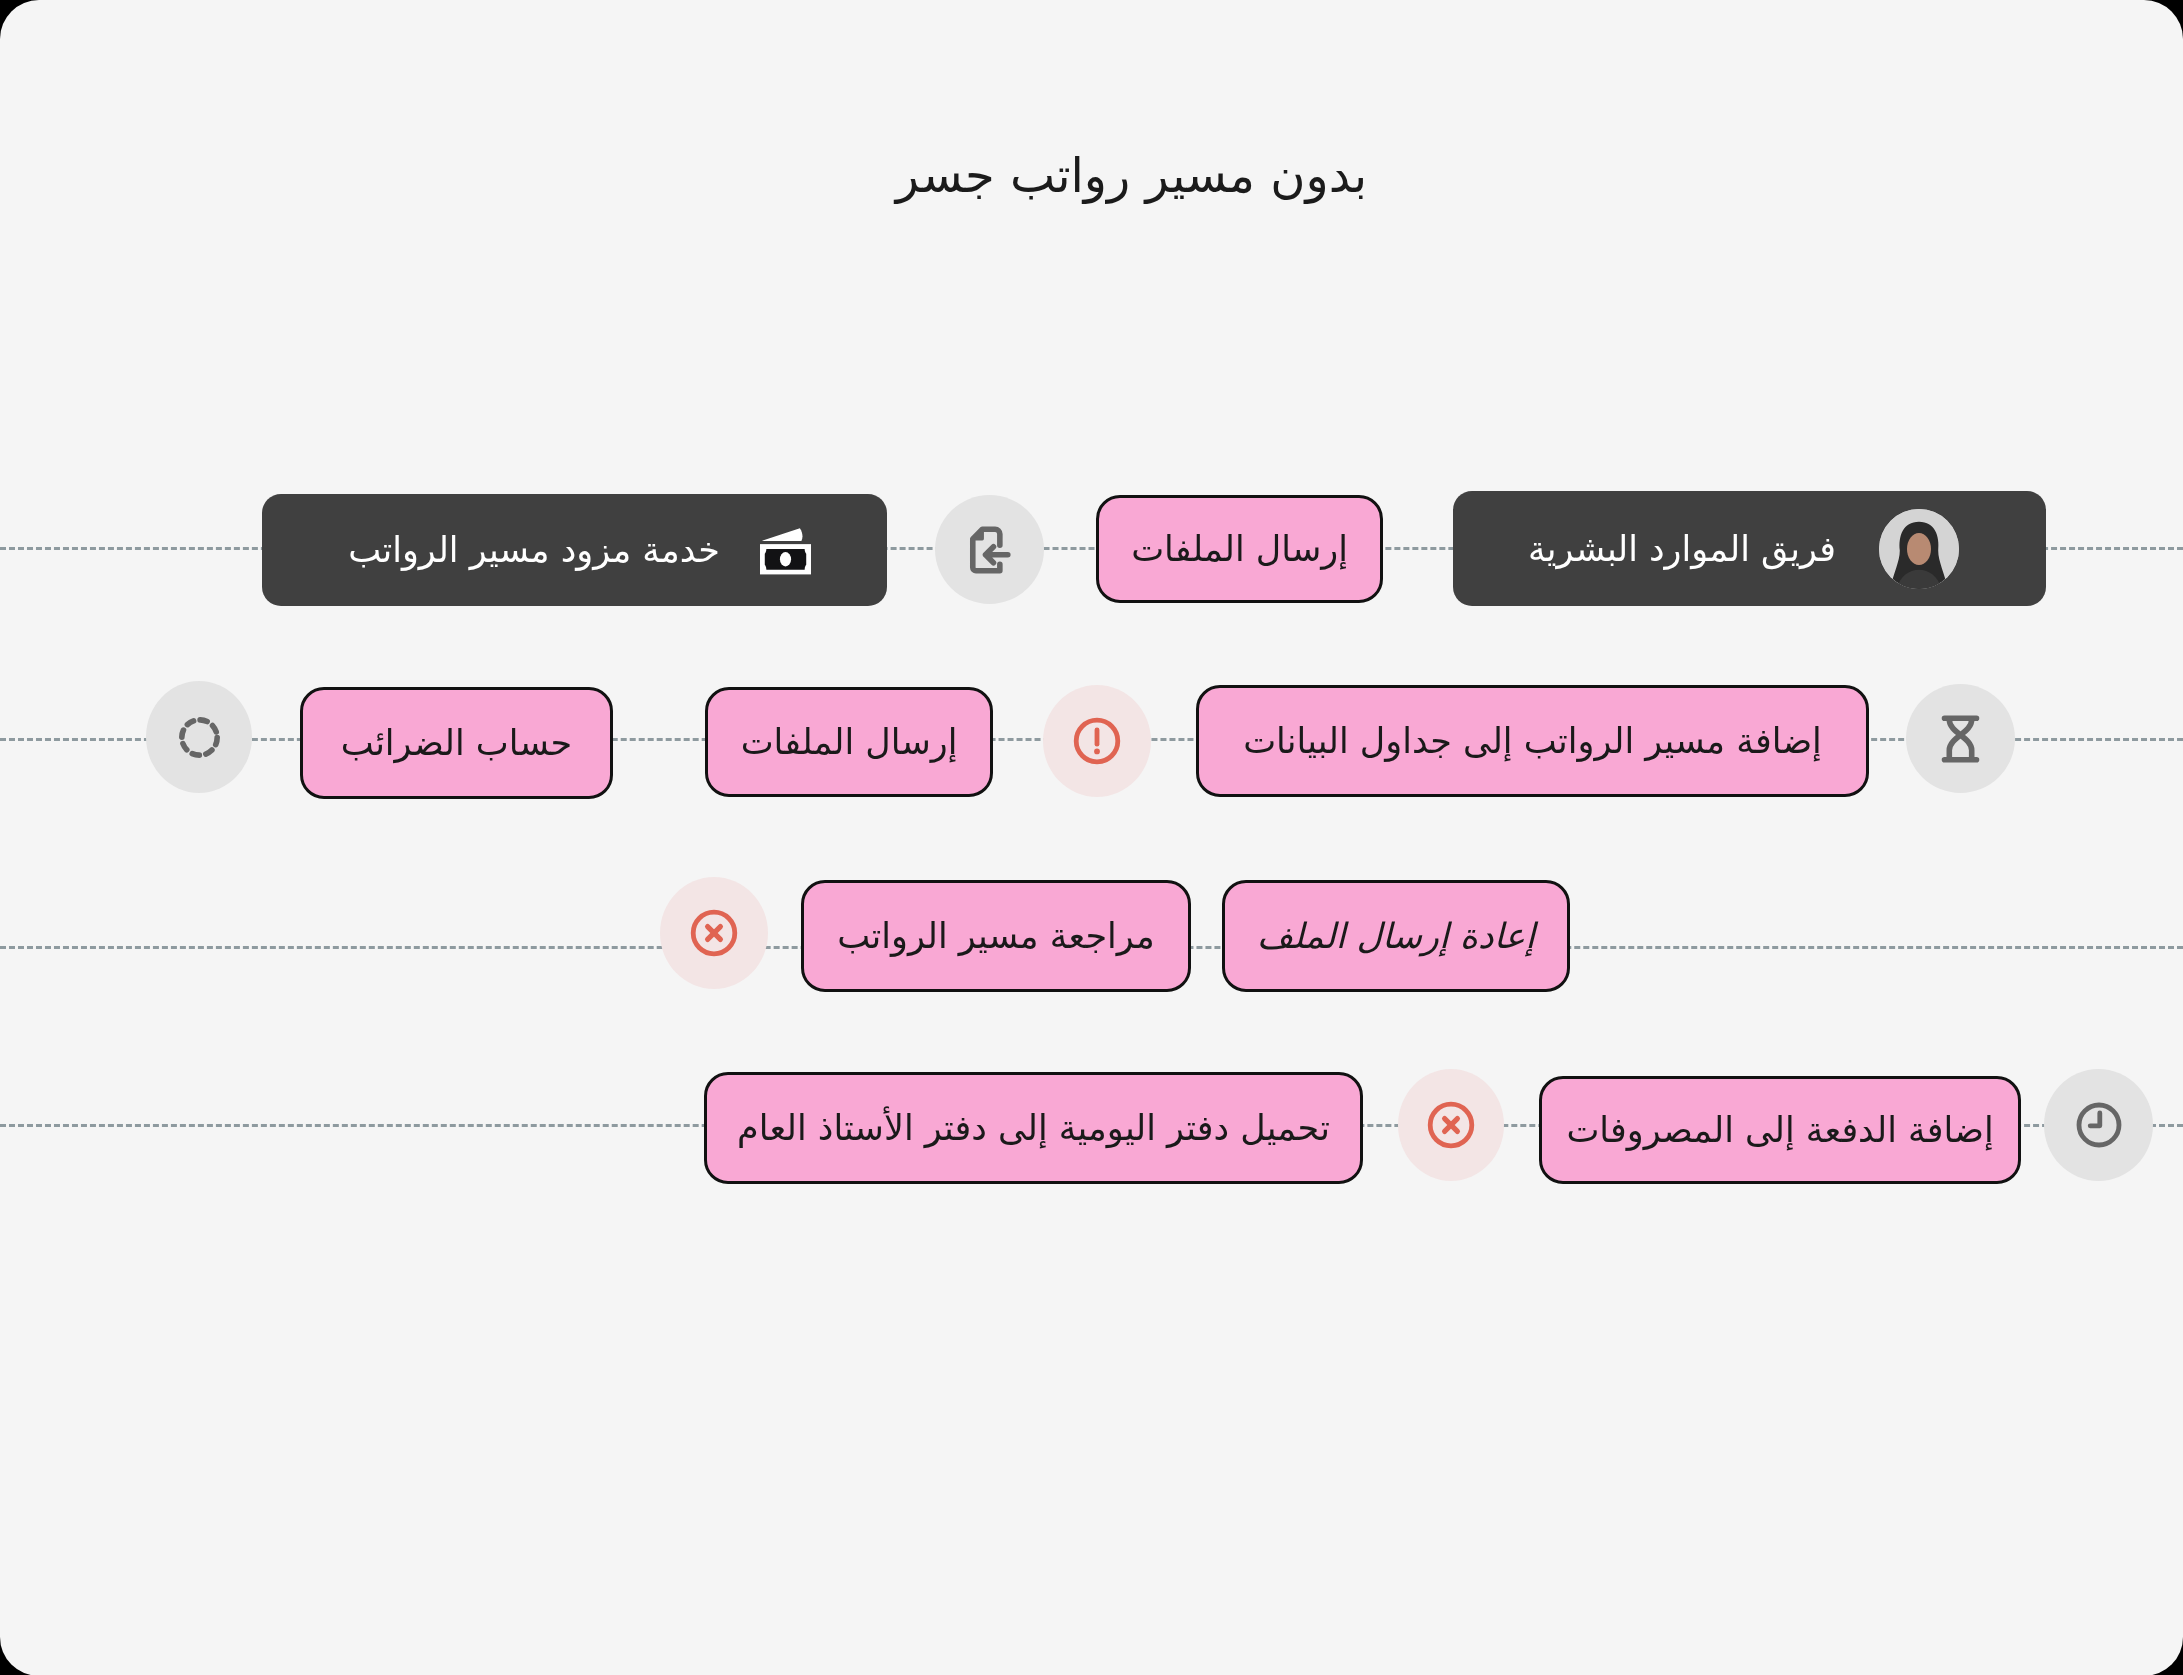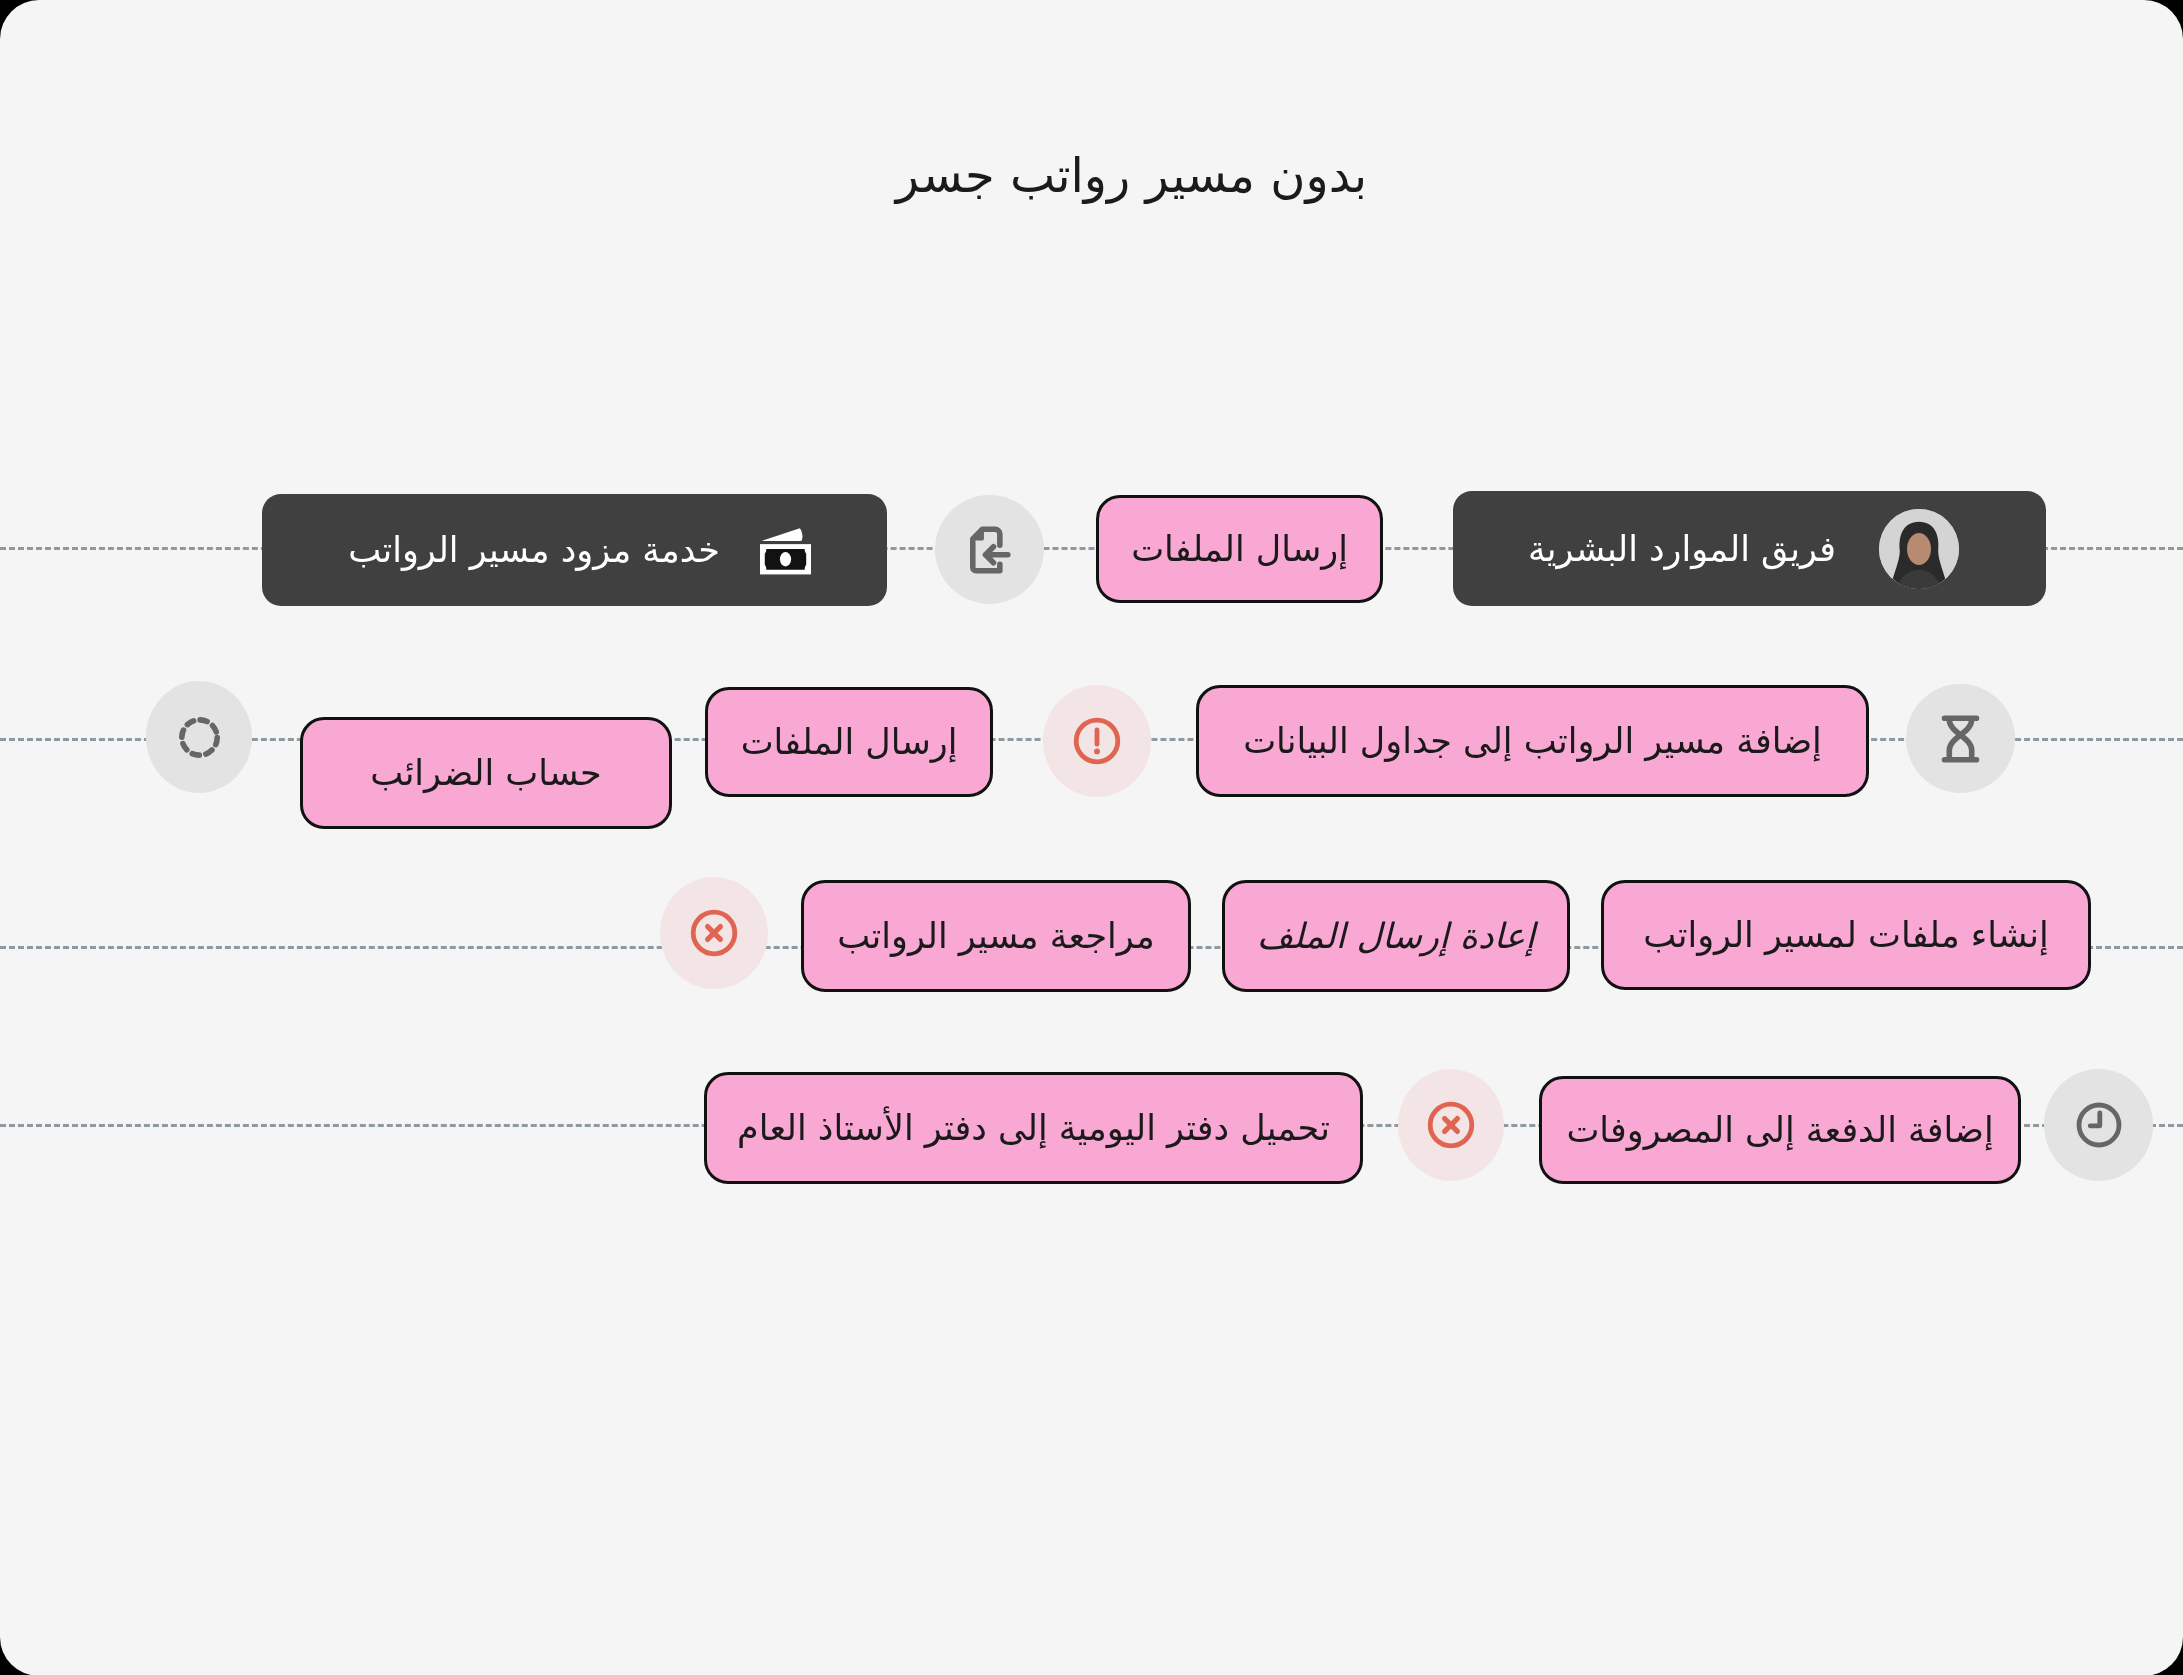--- a/index.html
+++ b/index.html
@@ -123,33 +123,30 @@
       <circle cx="30" cy="30" r="26" fill="none" stroke="#e06452" stroke-width="6"></circle>
       <path d="M30 16 V34" stroke="#e06452" stroke-width="6" stroke-linecap="round"></path>
       <circle cx="30" cy="43" r="3.6" fill="#e06452"></circle>
     </svg>
   </div>
 
   <div class="node pill" style="left:705px; top:687px; width:288px; height:110px;">
     <span>إرسال الملفات</span>
   </div>
 
-  <div class="node pill" style="left:300px; top:687px; width:372px; height:112px;margin-top:30px;">
+  <div class="node pill" style="left:300px; top:687px; width:313px; height:112px;">
     <span>حساب الضرائب</span>
   </div>
 
   <div class="node circle" style="left:146px; top:681px; width:106px; height:112px;">
     <svg width="45" height="45" viewBox="0 0 56 56">
       <circle cx="28" cy="28" r="22" fill="none" stroke="#666" stroke-width="7" stroke-linecap="round" stroke-dasharray="9 8.3"></circle>
     </svg>
   </div>
 
-  <div class="node pill" style="left:1601px; top:880px; width:490px; height:110px;">
-    <span>إنشاء ملفات لمسير الرواتب</span>
-  </div>
 
   <div class="node pill" style="left:1222px; top:880px; width:348px; height:112px;font-style:italic;">
     <span>إعادة إرسال الملف</span>
   </div>
 
   <div class="node pill" style="left:801px; top:880px; width:390px; height:112px;">
     <span>مراجعة مسير الرواتب</span>
   </div>
 
   <div class="node circle red" style="left:660px; top:877px; width:108px; height:112px;">

